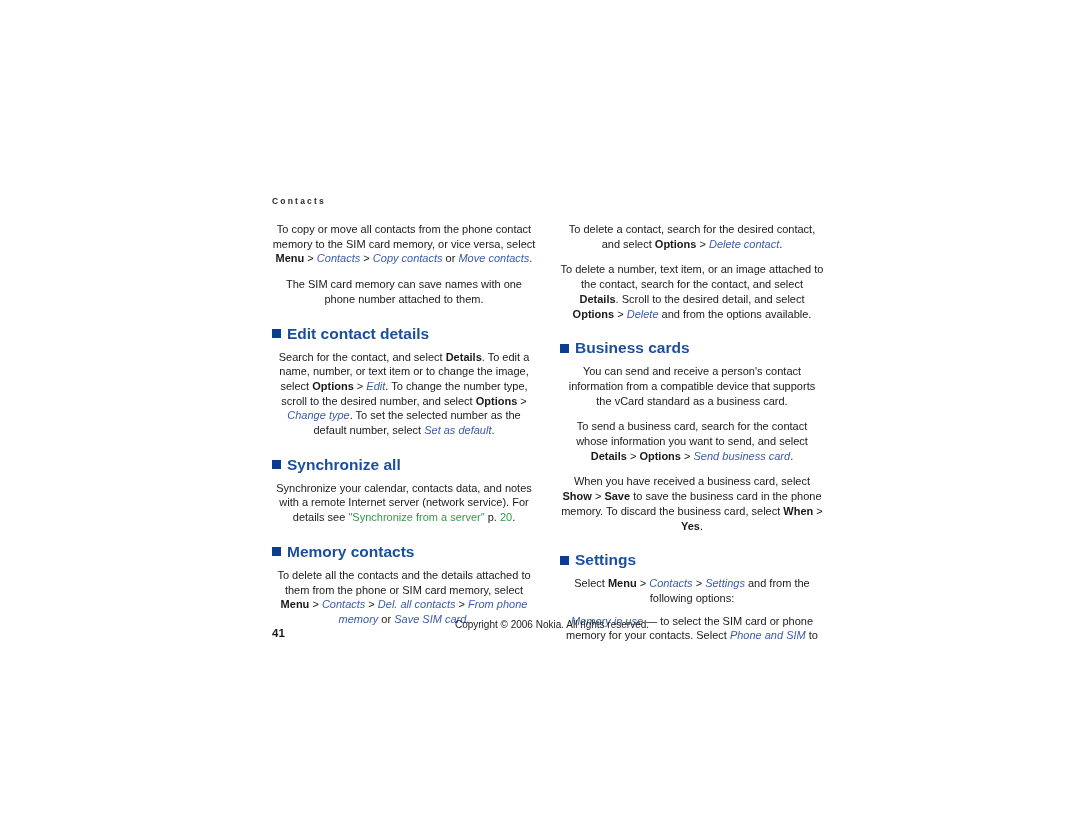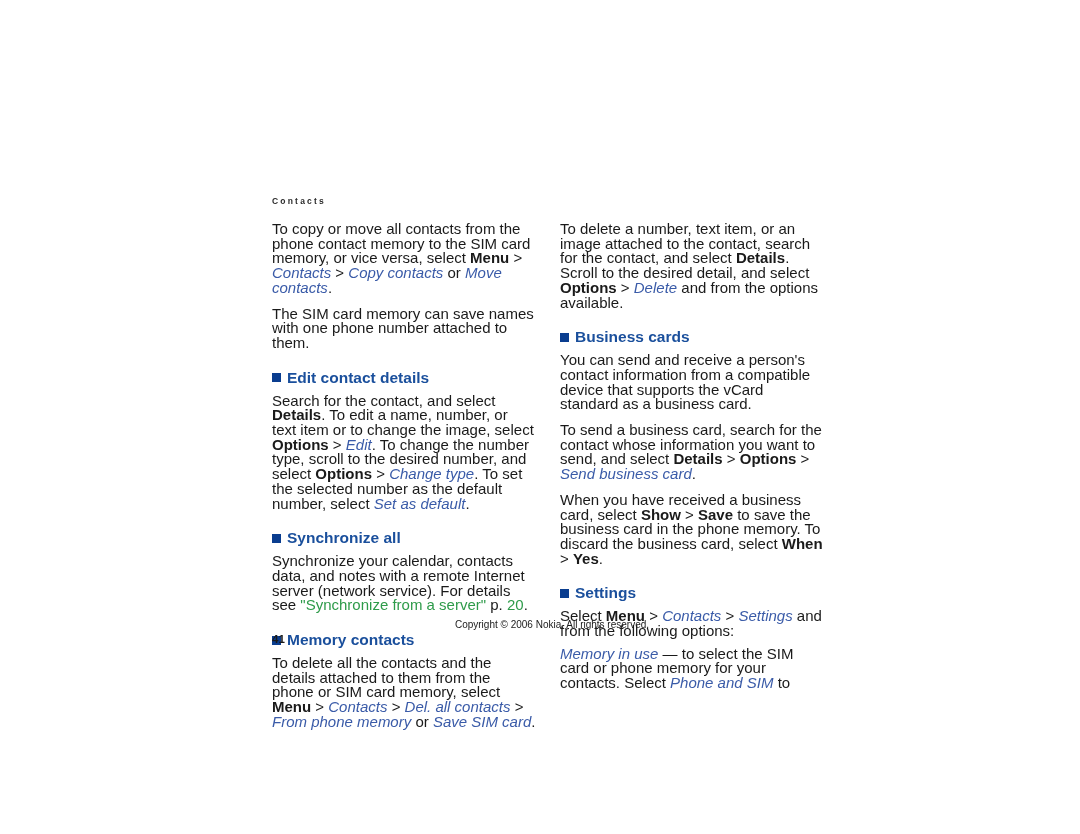--- a/index.html
+++ b/index.html
@@ -49,24 +49,24 @@
     position: absolute;
     top: 0;
     width: 264px;
   }
   .col-left  { left: 0px; }
   .col-right { left: 288px; }
 
   
   p.body {
     margin: 0 0 11px 0;
-    font-size: 15px;
+    font-size: 11px;
     line-height: 14.7px;
     color: #1a1a1a;
-    text-align: left;
+    text-align: center;
   }
   p.body.tight { margin-bottom: 8px; }
 
   
   h2.sec {
     margin: 18px 0 7px 0;
     font-size: 15.5px;
     line-height: 18px;
     font-weight: bold;
     color: #1a4f9c;
@@ -100,21 +100,21 @@
   .footer {
     position: absolute;
     left: 272px;
     top: 618px;
     width: 560px;
     height: 16px;
   }
   .footer .pageno {
     position: absolute;
     left: 0;
-    top: 14px;
+    top: 8px;
     font-size: 11.5px;
     font-weight: bold;
     color: #1a1a1a;
     line-height: 14px;
   }
   .footer .copyright {
     position: absolute;
     left: 0;
     top: 0;
     width: 560px;
@@ -159,20 +159,21 @@
             <span class="sq"></span>
             <span>Memory contacts</span>
           </h2>
 
         <p class="body"><span>To delete all the contacts and the details attached to them from the phone or SIM card memory, select </span><b>Menu</b><span class="gt"> &gt; </span><i>Contacts</i><span class="gt"> &gt; </span><i>Del. all contacts</i><span class="gt"> &gt; </span><i>From phone memory</i><span class="plain"> or </span><i>Save SIM card</i><span class="plain">.</span></p>
 
       </div>
 
       <div class="col col-right">
 
+        <p class="body"><span>To delete a contact, search for the desired contact, and select </span><b>Options</b><span class="gt"> &gt; </span><i>Delete contact</i><span class="plain">.</span></p>
 
         <p class="body"><span>To delete a number, text item, or an image attached to the contact, search for the contact, and select </span><b>Details</b><span>. Scroll to the desired detail, and select </span><b>Options</b><span class="gt"> &gt; </span><i>Delete</i><span class="plain"> and from the options available.</span></p>
 
         <h2 class="sec">
             <span class="sq"></span>
             <span>Business cards</span>
           </h2>
 
         <p class="body">You can send and receive a person's contact information from a compatible device that supports the vCard standard as a business card.</p>
 

